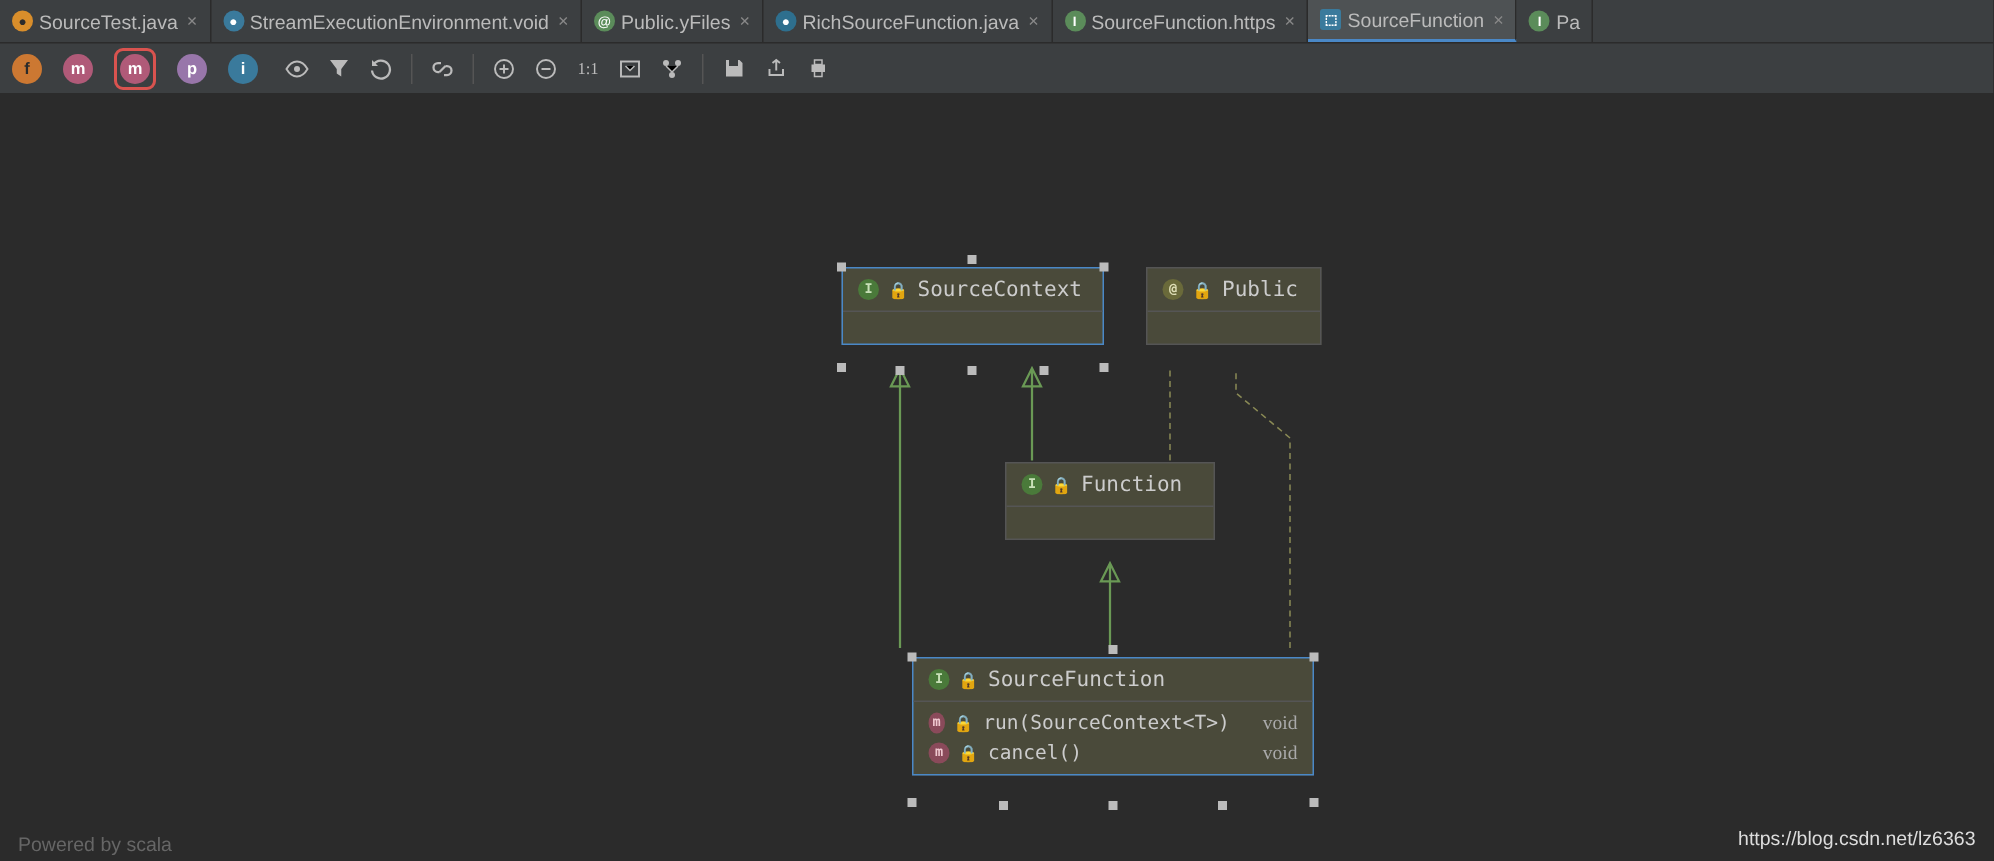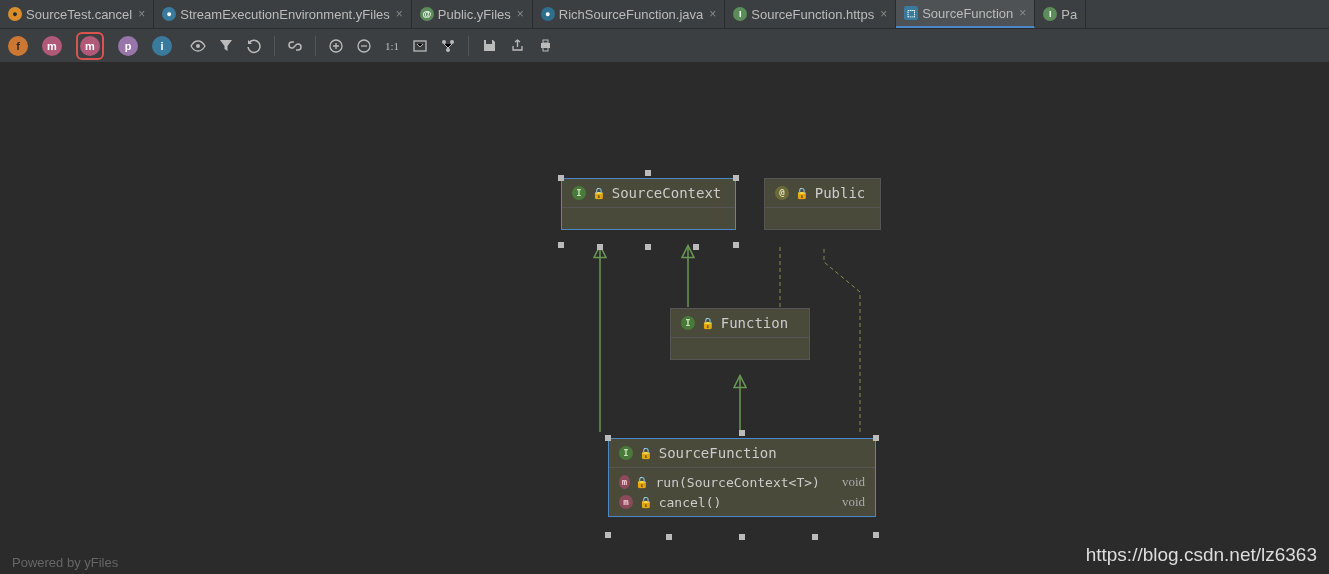--- a/index.html
+++ b/index.html
@@ -110,35 +110,35 @@
 .handle {
   position: absolute; width: 6px; height: 6px; background: #bbb;
 }
 
 svg.edges { position: absolute; top:0; left:0; width:100%; height:100%; pointer-events:none; }
 
 .footer-left {
   position: absolute; left: 12px; bottom: 4px; color: #666; font-size: 13px;
 }
 .footer-right {
-  position: absolute; right: 12px; bottom: 8px; color: #ddd; font-size: 19px;
+  position: absolute; right: 12px; bottom: 8px; color: #ddd; font-size: 13px;
 }
 </style>
 </head>
 <body>
 
 <div class="tabbar" id="tabbar">
     <div class="tab">
       <span class="ticon scala-o">●</span>
-      <span>SourceTest.cancel</span>
+      <span>SourceTest.java</span>
       <span class="close">×</span>
     </div>
     <div class="tab">
       <span class="ticon scala-c">●</span>
-      <span>StreamExecutionEnvironment.yFiles</span>
+      <span>StreamExecutionEnvironment.void</span>
       <span class="close">×</span>
     </div>
     <div class="tab">
       <span class="ticon class-at">@</span>
       <span>Public.yFiles</span>
       <span class="close">×</span>
     </div>
     <div class="tab">
       <span class="ticon java-c">●</span>
       <span>RichSourceFunction.java</span>
@@ -319,14 +319,14 @@
   <div class="handle" style="left:605px;top:373px"></div>
   <div class="handle" style="left:739px;top:368px"></div>
   <div class="handle" style="left:873px;top:373px"></div>
   <div class="handle" style="left:605px;top:470px"></div>
   <div class="handle" style="left:873px;top:470px"></div>
   <div class="handle" style="left:666px;top:472px"></div>
   <div class="handle" style="left:739px;top:472px"></div>
   <div class="handle" style="left:812px;top:472px"></div>
 </div>
 
-<div class="footer-left">Powered by yFiles</div>
+<div class="footer-left">Powered by scala</div>
 <div class="footer-right">https://blog.csdn.net/lz6363</div>
 
 </body></html>

